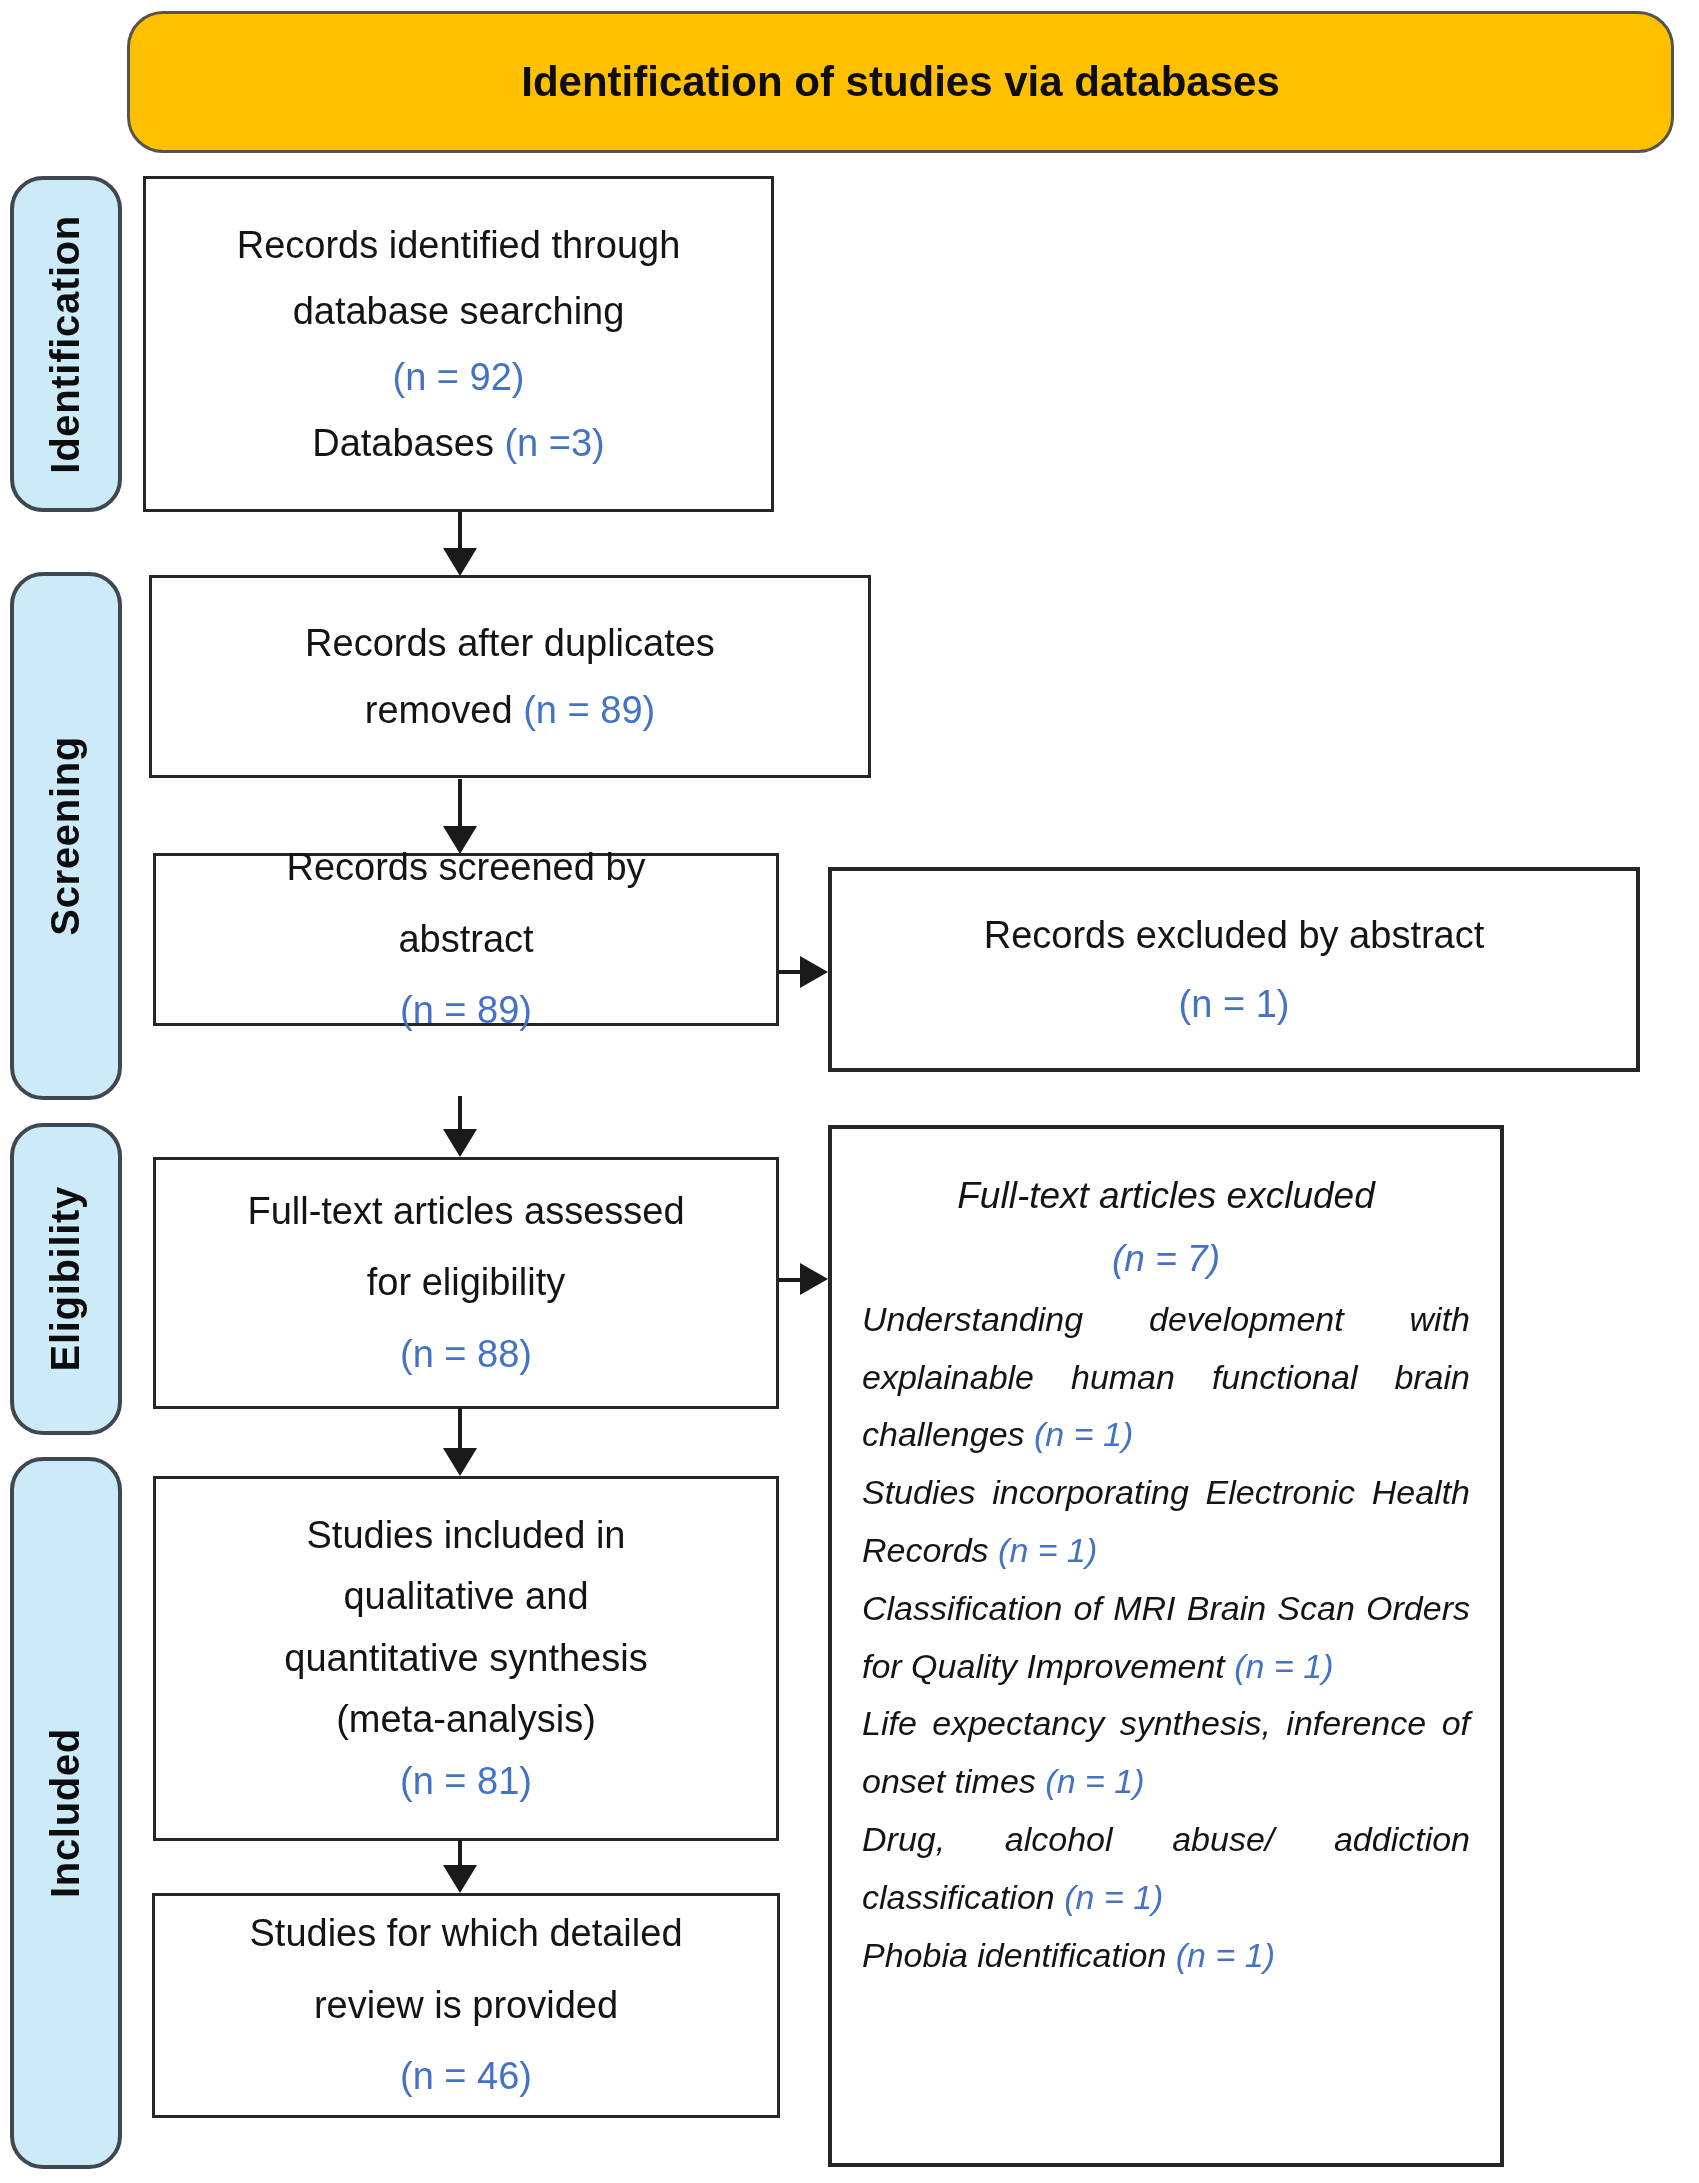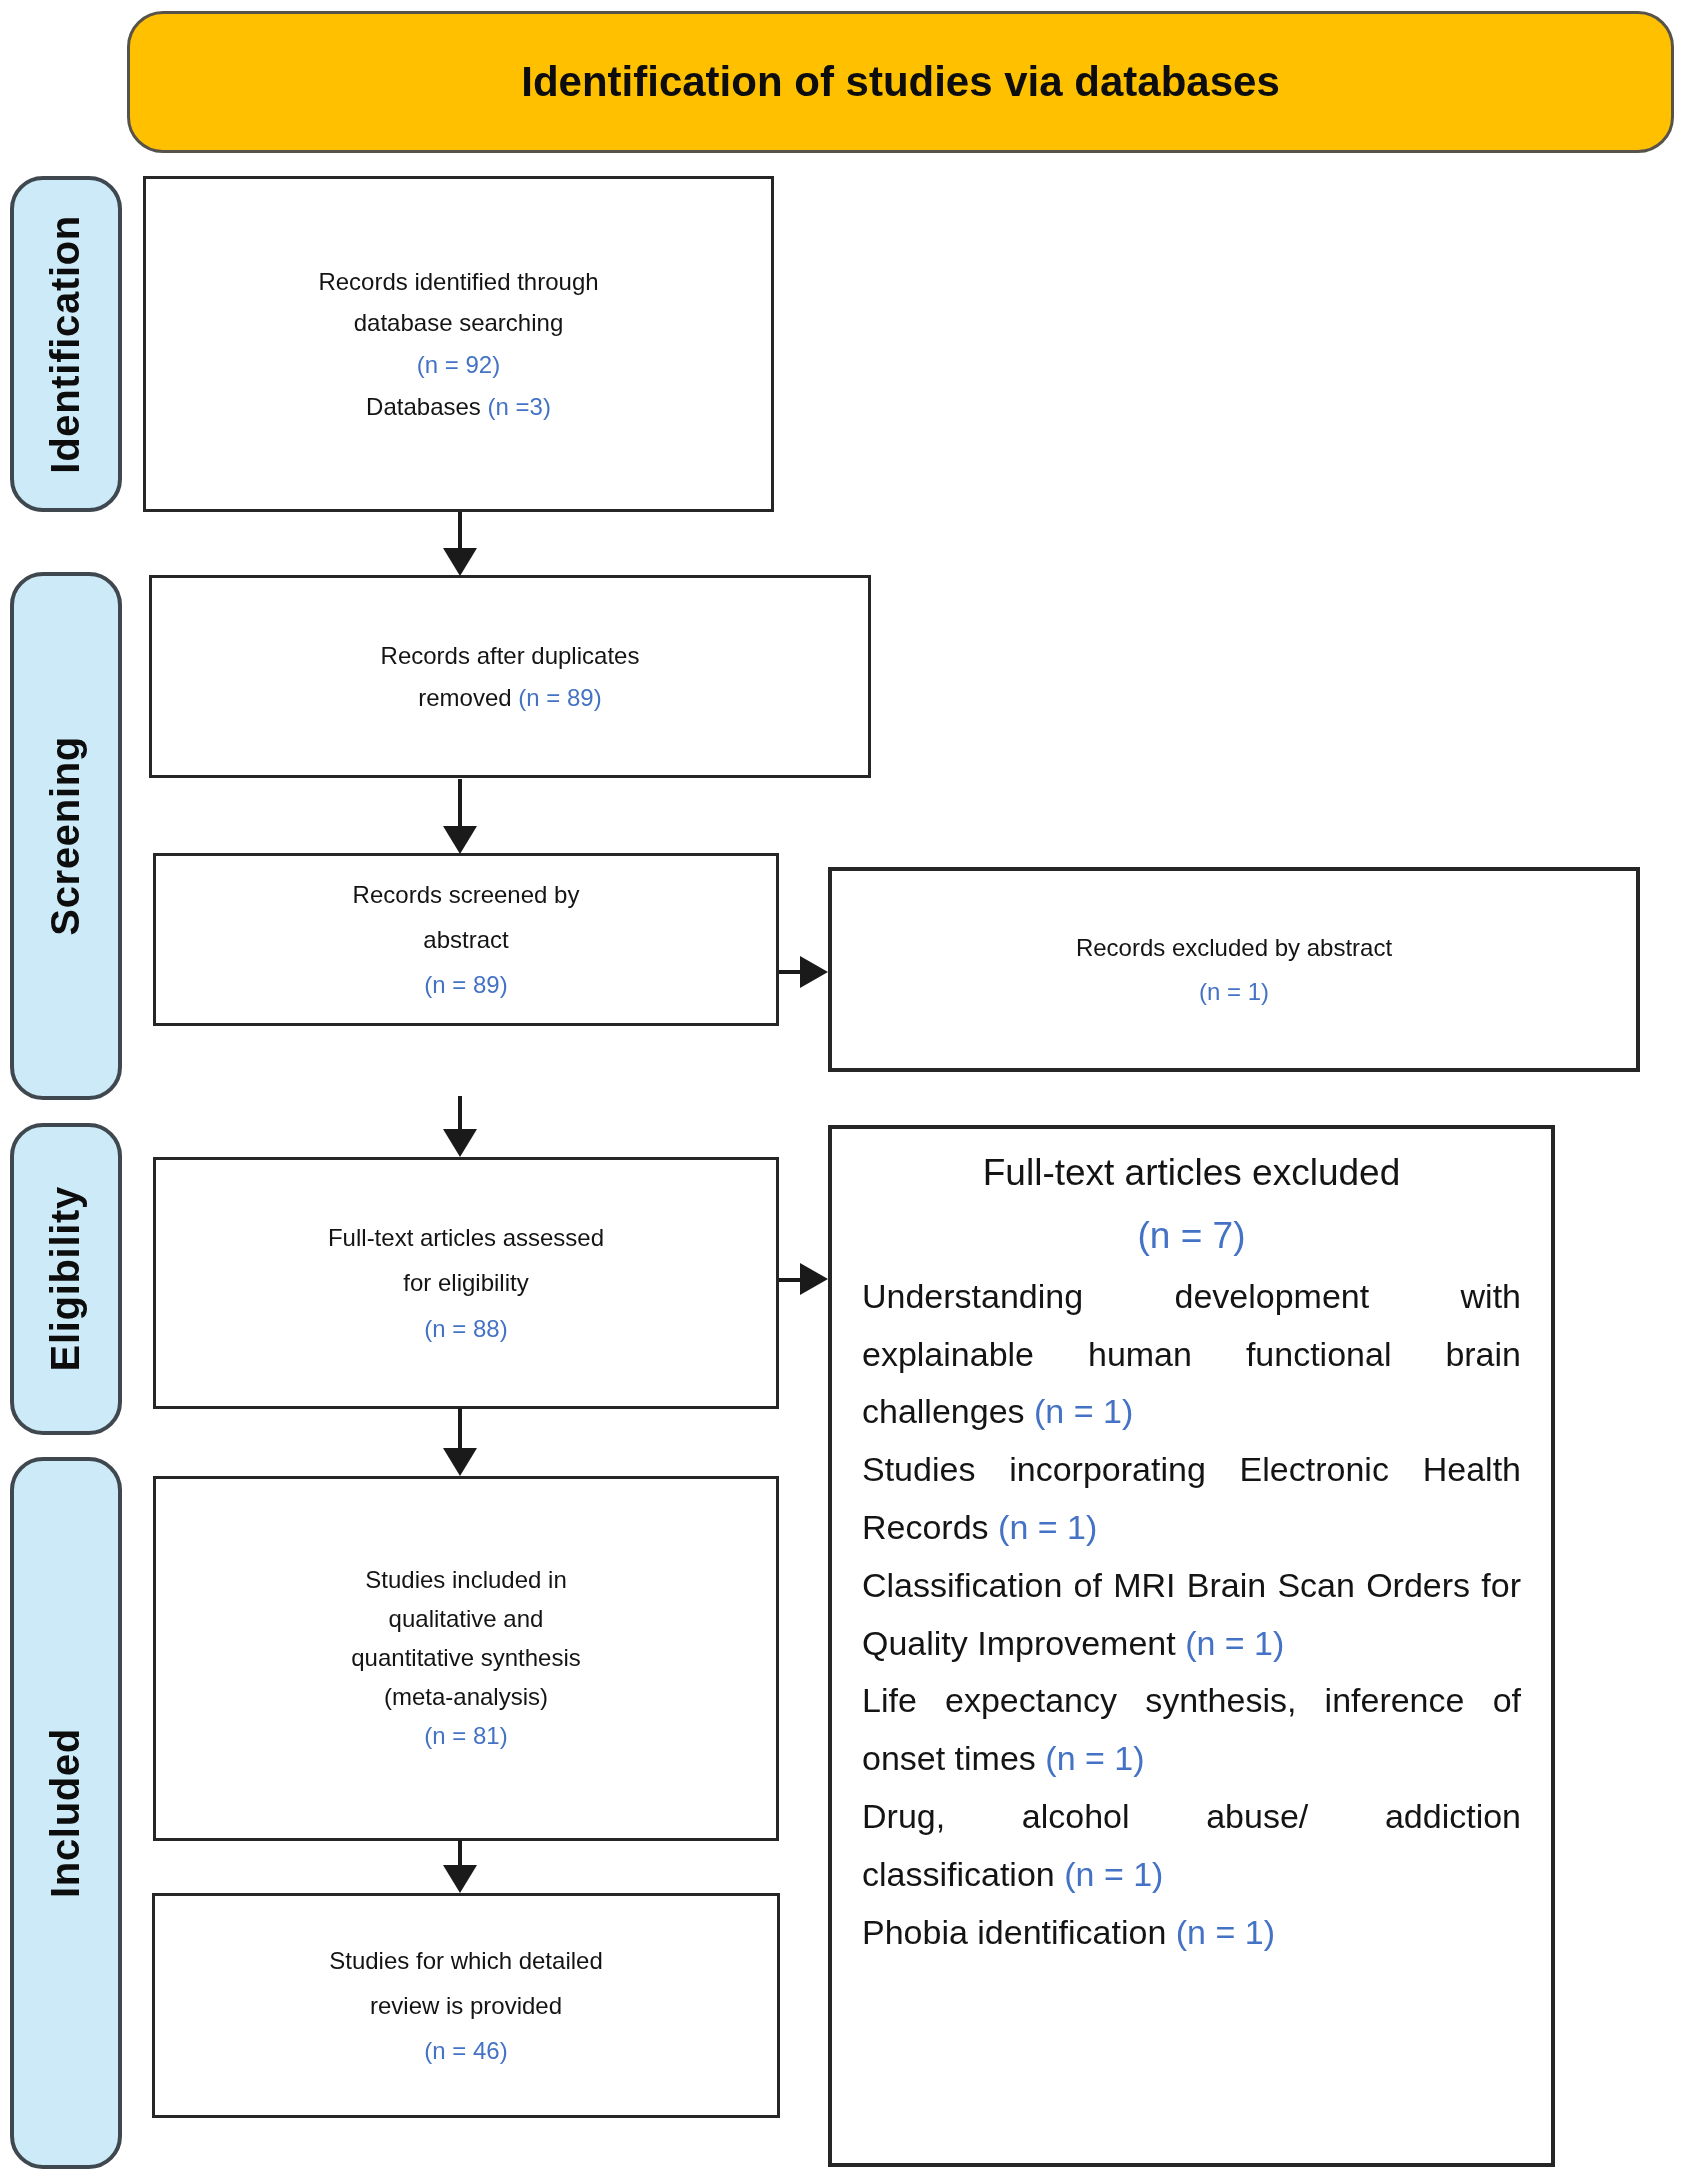--- a/index.html
+++ b/index.html
@@ -44,40 +44,40 @@
   #stage-eligibility    { top: 1123px; height: 312px; }
   #stage-included       { top: 1457px; height: 712px; }
   
   .box {
     position: absolute;
     background: #ffffff;
     border: 3.7px solid #262626;
     display: flex; flex-direction: column;
     align-items: center; justify-content: center;
     text-align: center;
-    font-size: 24px; line-height: 1.74; color: #141414;
+    font-size: 38px; line-height: 1.74; color: #141414;
     box-sizing: border-box;
   }
   #box-identified { left: 143px; top: 176px;  width: 631px; height: 336px; }
   #box-duplicates { left: 149px; top: 575px;  width: 722px; height: 203px; }
   #box-screened   { left: 153px; top: 853px; width: 626px; height: 173px; line-height: 1.88; }
   #box-fulltext   { left: 153px; top: 1157px; width: 626px; height: 252px; line-height: 1.88; }
   #box-synthesis  { left: 153px; top: 1476px; width: 626px; height: 365px; line-height: 1.62; }
   #box-detailed   { left: 152px; top: 1893px; width: 628px; height: 225px; line-height: 1.88; }
   #box-excluded-abstract {
     left: 828px; top: 867px; width: 812px; height: 205px;
     border-width: 4.5px; line-height: 1.8;
   }
   #box-excluded-fulltext {
-    left: 828px; top: 1125px; width: 727px; height: 1042px;
+    left: 828px; top: 1125px; width: 676px; height: 1042px;
     border-width: 4.5px;
     display: block;
-    padding: 13px 30px;
+    padding: 36px 30px;
     text-align: left;
-    font-size: 34px; line-height: 1.7;
+    font-size: 34px; line-height: 1.7; font-style: italic;
   }
   .blue { color: #4472C4; }
   .r-title { text-align: center; font-size: 37px; }
   .r-n { text-align: center; font-size: 37px; }
   .r-heading { font-weight: 700; font-size: 36px; }
   .reason { margin: 0; text-align: justify; }
   
   .vline { position: absolute; width: 3.7px; background: #1a1a1a; }
   .vhead {
     position: absolute; width: 0; height: 0;

